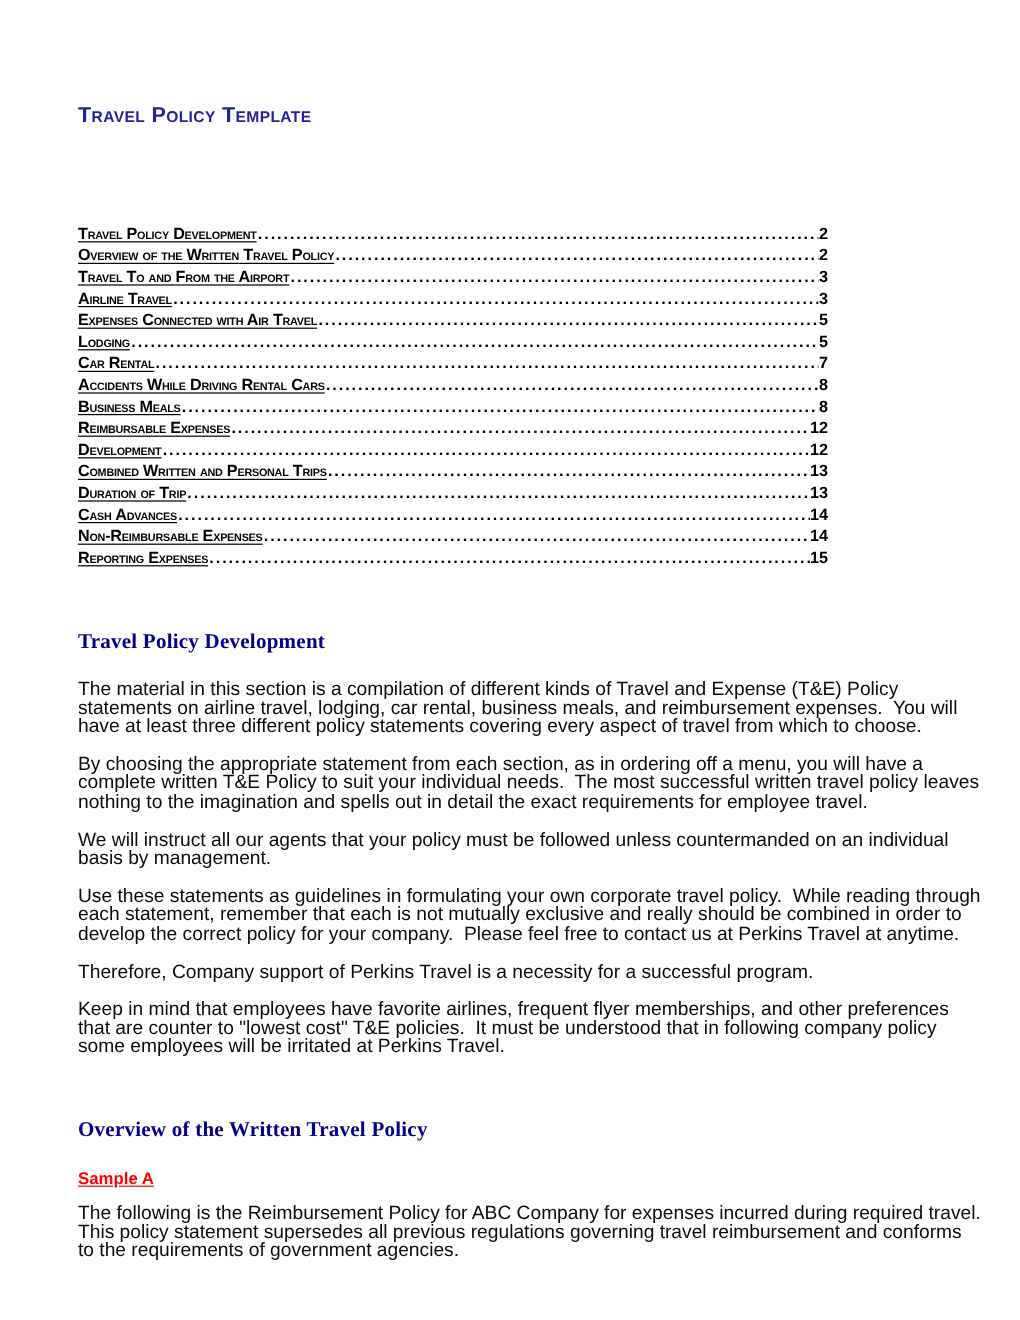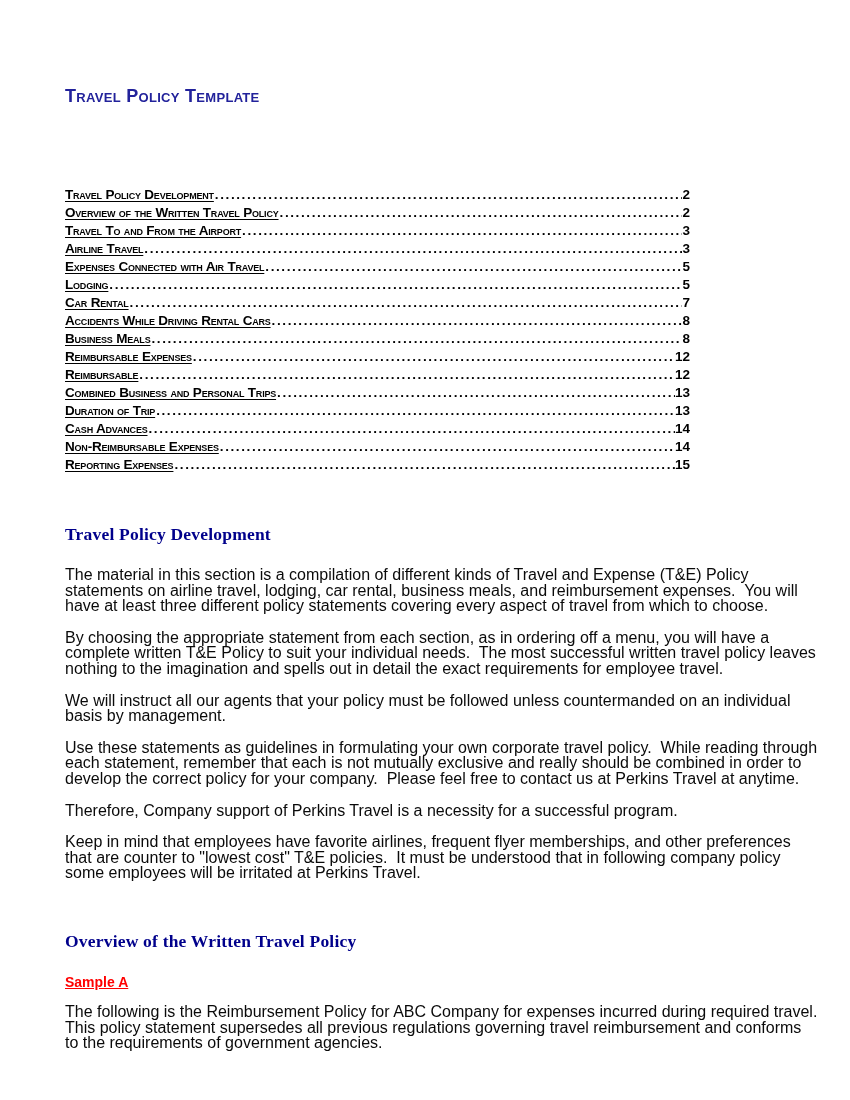--- a/index.html
+++ b/index.html
@@ -145,27 +145,27 @@
           <span class="toc-page">8</span>
         </div>
 
         <div class="toc-row">
           <span class="toc-label">Reimbursable Expenses</span>
           <span class="toc-dots">................................................................................................................................................................................................................................................</span>
           <span class="toc-page">12</span>
         </div>
 
         <div class="toc-row">
-          <span class="toc-label">Reimbursable</span>
+          <span class="toc-label">Development</span>
           <span class="toc-dots">................................................................................................................................................................................................................................................</span>
           <span class="toc-page">12</span>
         </div>
 
         <div class="toc-row">
-          <span class="toc-label">Combined Business and Personal Trips</span>
+          <span class="toc-label">Combined Written and Personal Trips</span>
           <span class="toc-dots">................................................................................................................................................................................................................................................</span>
           <span class="toc-page">13</span>
         </div>
 
         <div class="toc-row">
           <span class="toc-label">Duration of Trip</span>
           <span class="toc-dots">................................................................................................................................................................................................................................................</span>
           <span class="toc-page">13</span>
         </div>
 

